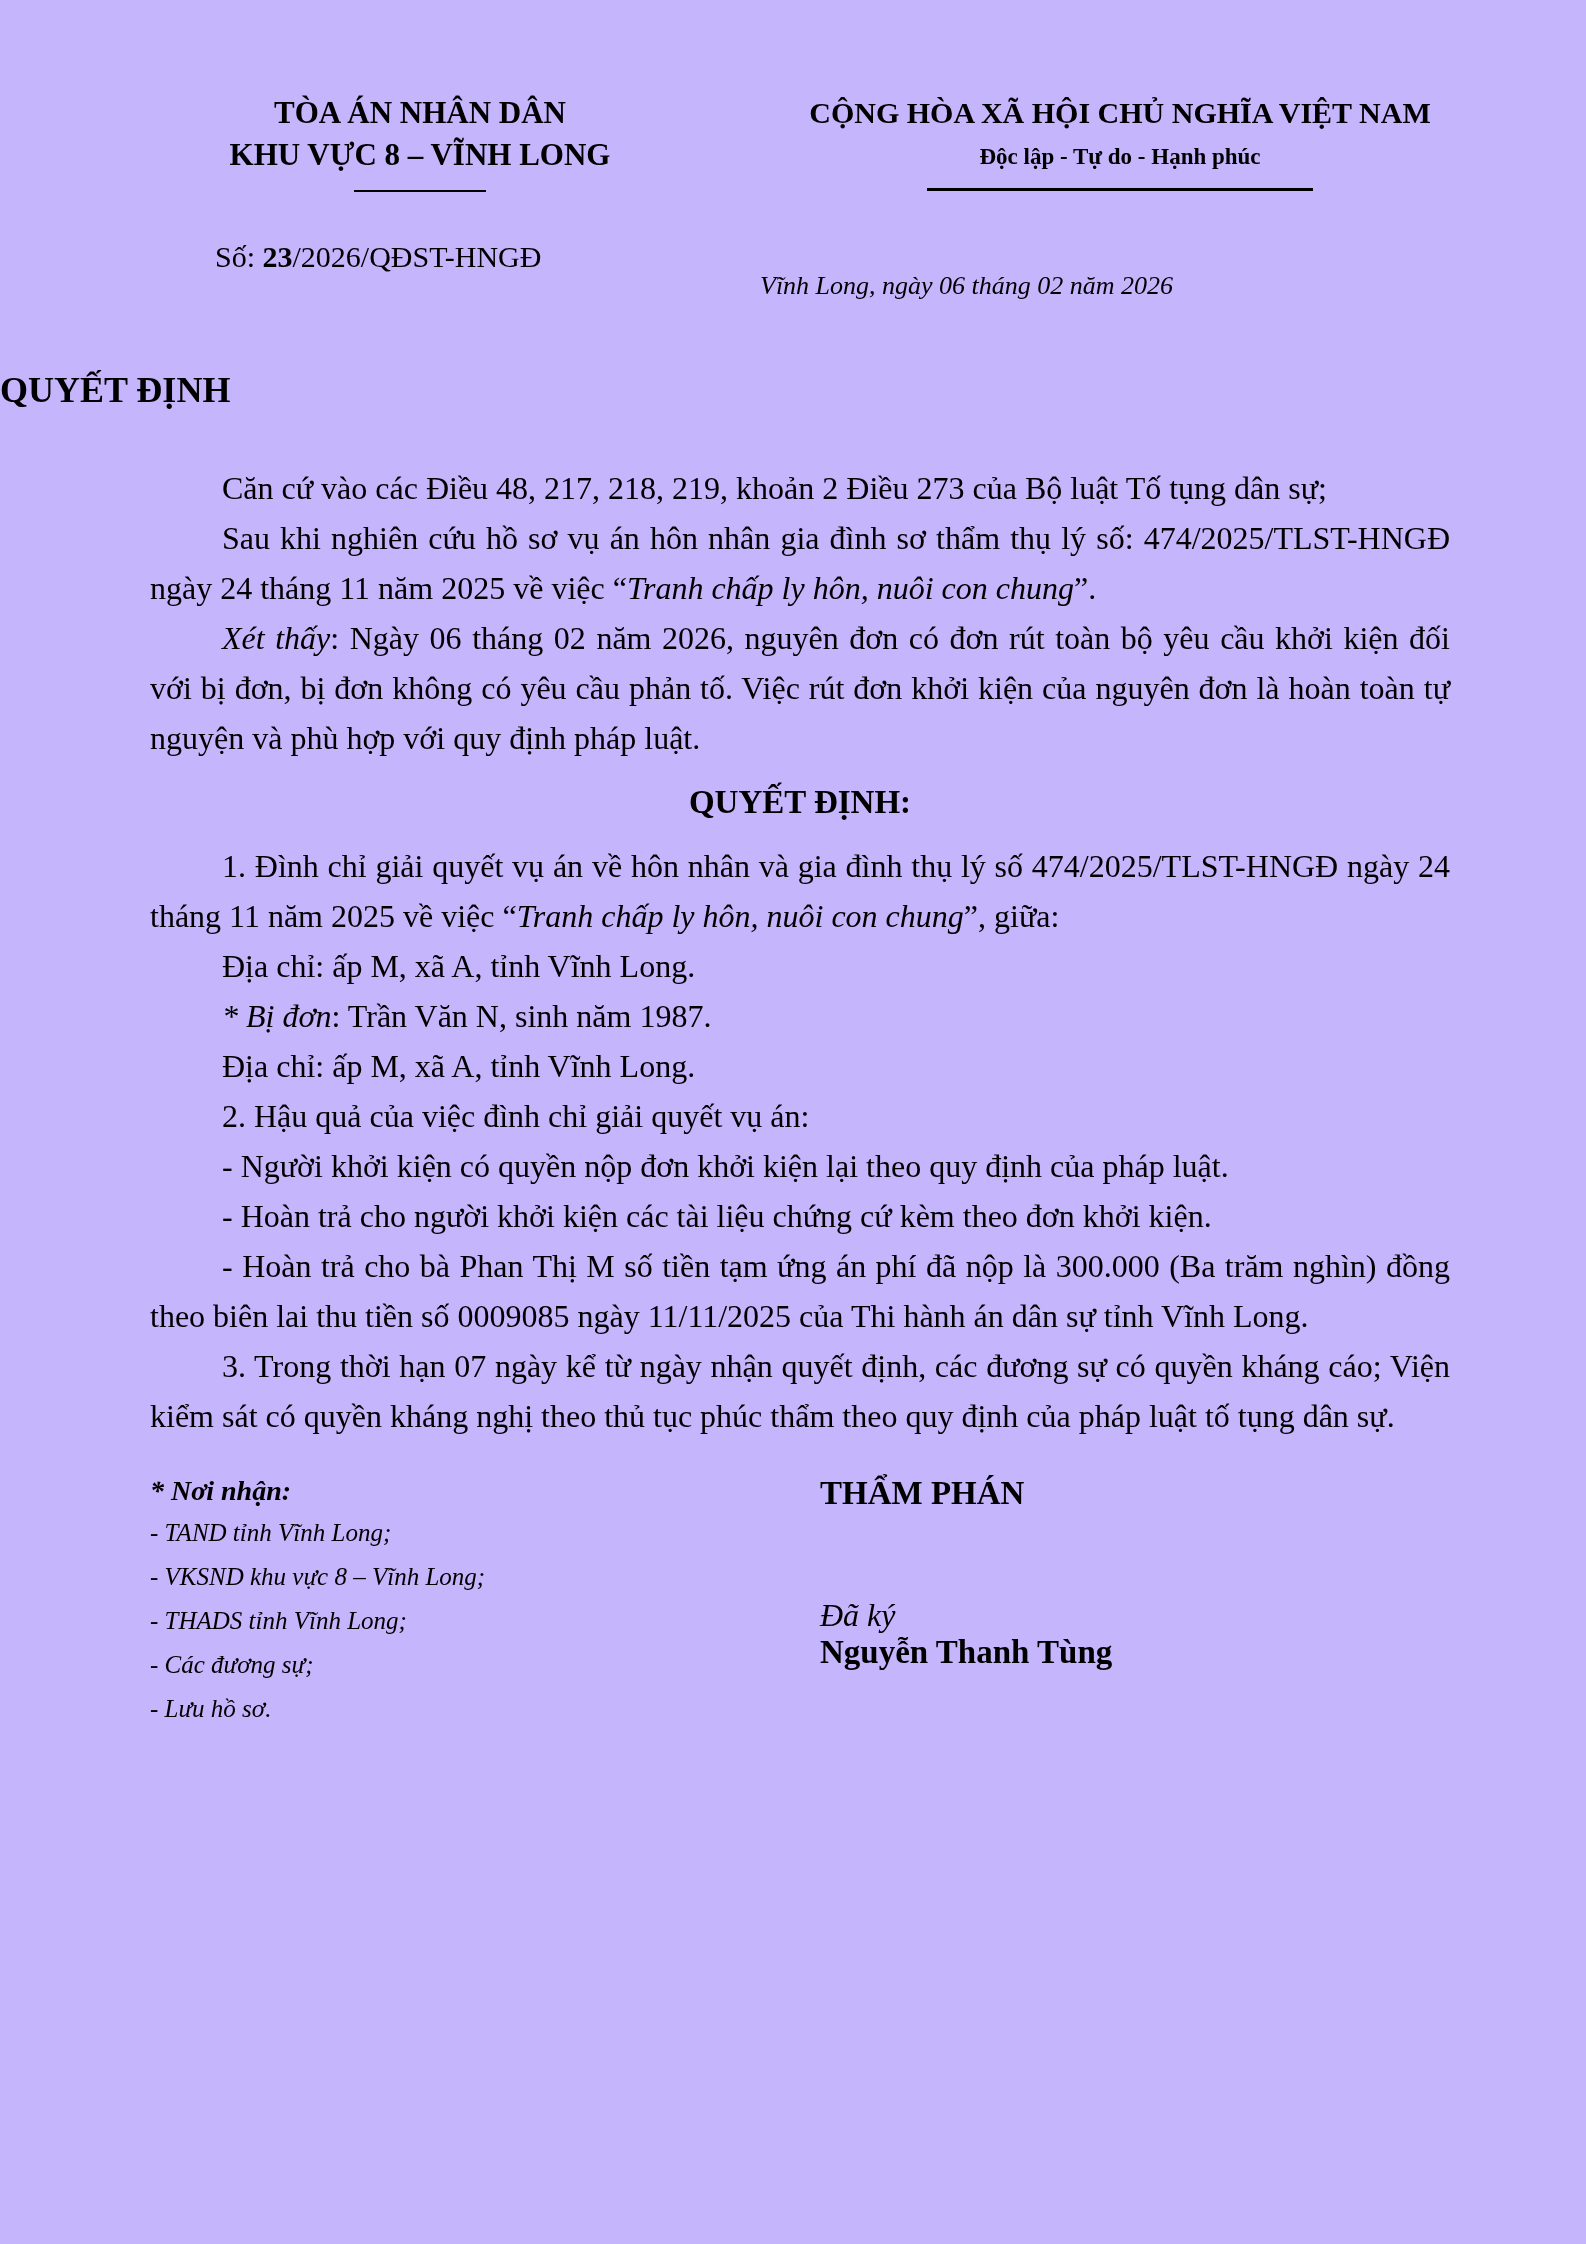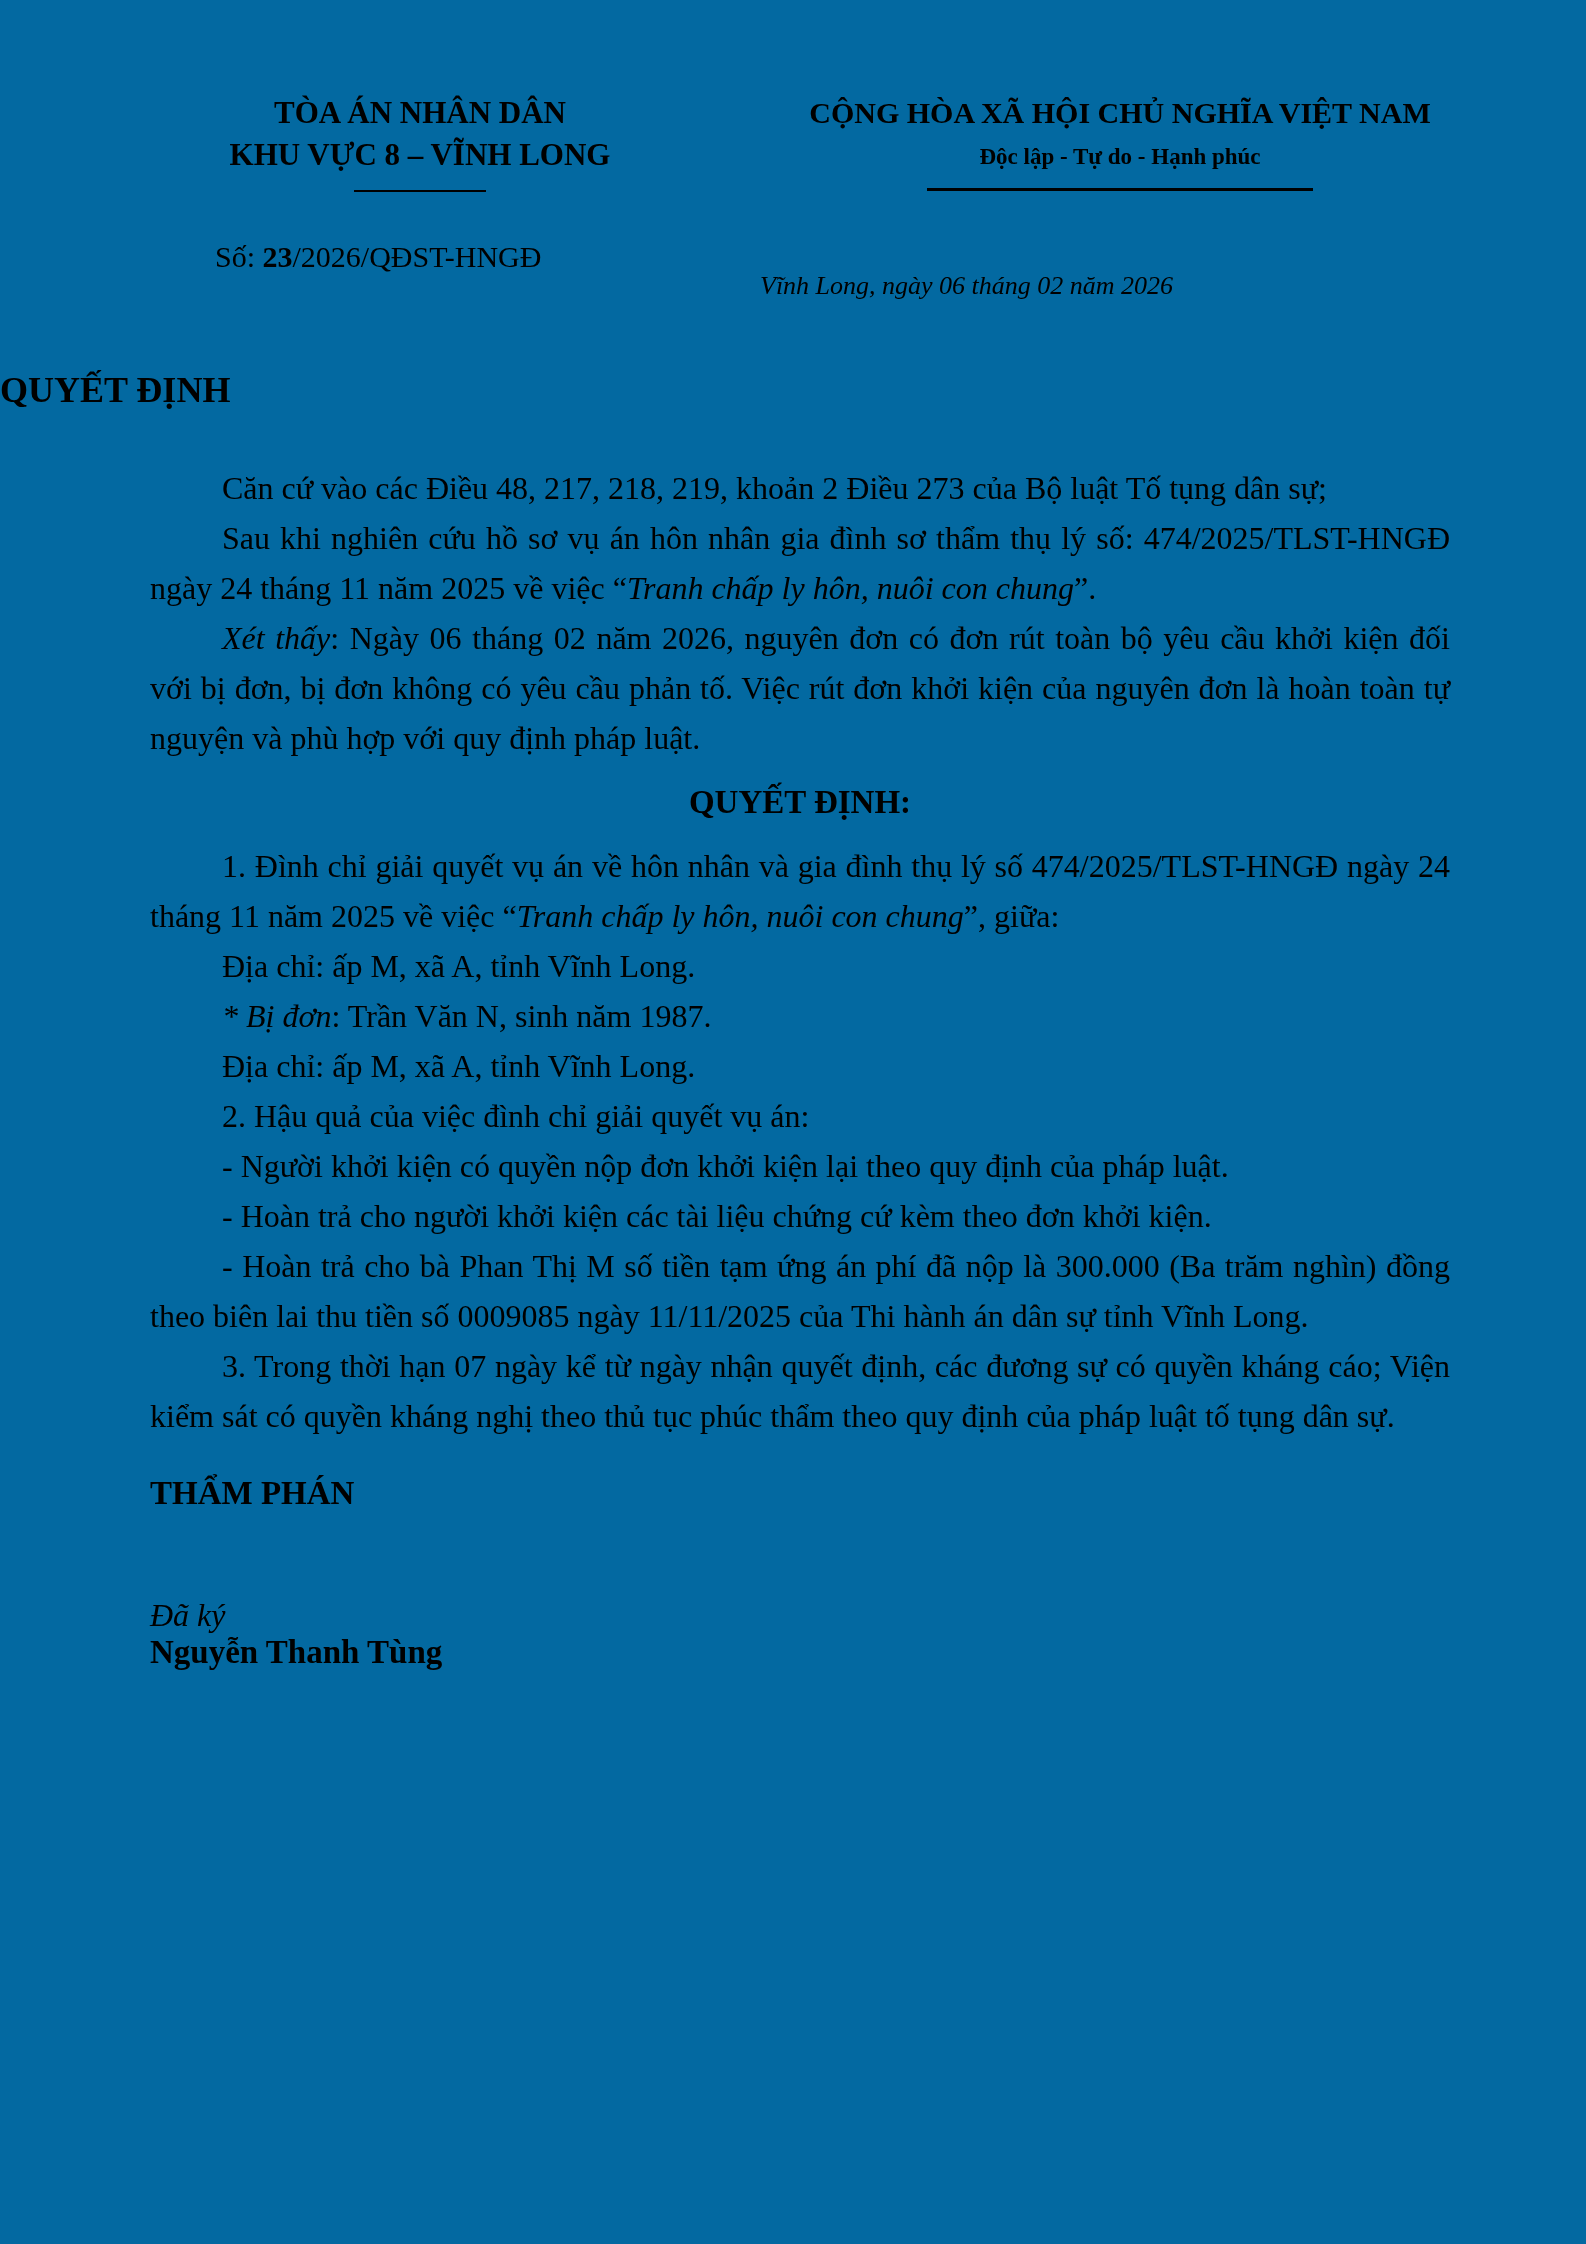--- a/index.html
+++ b/index.html
@@ -2,21 +2,21 @@
 <html lang="vi"><head>
 <meta charset="utf-8">
 <style>
   * { margin:0; padding:0; box-sizing:border-box; }
   html,body { background:#ffffff; }
   .page {
     position:relative;
     width:1586px;
     height:2244px;
     margin:0 auto;
-    background:#0369a1;
+    background:#c4b5fd;
     color:#000000;
     font-family:"Liberation Serif","DejaVu Serif",serif;
     overflow:hidden;
   }
 
   
   .header { display:flex; padding-top:92px; }
   .header-left { width:600px; margin-left:120px; text-align:center; }
   .header-right { width:780px; margin-left:10px; text-align:center; }
   .court-line { font-weight:bold; font-size:31px; line-height:42px; }
@@ -101,20 +101,28 @@
 
     <p class="para">2. Hậu quả của việc đình chỉ giải quyết vụ án:</p>
     <p class="para">- Người khởi kiện có quyền nộp đơn khởi kiện lại theo quy định của pháp luật.</p>
     <p class="para">- Hoàn trả cho người khởi kiện các tài liệu chứng cứ kèm theo đơn khởi kiện.</p>
     <p class="para">- Hoàn trả cho bà Phan Thị M số tiền tạm ứng án phí đã nộp là 300.000 (Ba trăm nghìn) đồng theo biên lai thu tiền số 0009085 ngày 11/11/2025 của Thi hành án dân sự tỉnh Vĩnh Long.</p>
 
     <p class="para">3. Trong thời hạn 07 ngày kể từ ngày nhận quyết định, các đương sự có quyền kháng cáo; Viện kiểm sát có quyền kháng nghị theo thủ tục phúc thẩm theo quy định của pháp luật tố tụng dân sự.</p>
   </div>
 
   <div class="footer">
+    <div class="footer-left">
+      <div class="recipients-label">* Nơi nhận:</div>
+      <div class="recipient-item">- TAND tỉnh Vĩnh Long;</div>
+      <div class="recipient-item">- VKSND khu vực 8 – Vĩnh Long;</div>
+      <div class="recipient-item">- THADS tỉnh Vĩnh Long;</div>
+      <div class="recipient-item">- Các đương sự;</div>
+      <div class="recipient-item">- Lưu hồ sơ.</div>
+    </div>
     <div class="footer-right">
       <div class="judge-title">THẨM PHÁN</div>
       <div class="signed-note">Đã ký</div>
       <div class="judge-name">Nguyễn Thanh Tùng</div>
     </div>
   </div>
 
 </div>
 
 </body></html>

